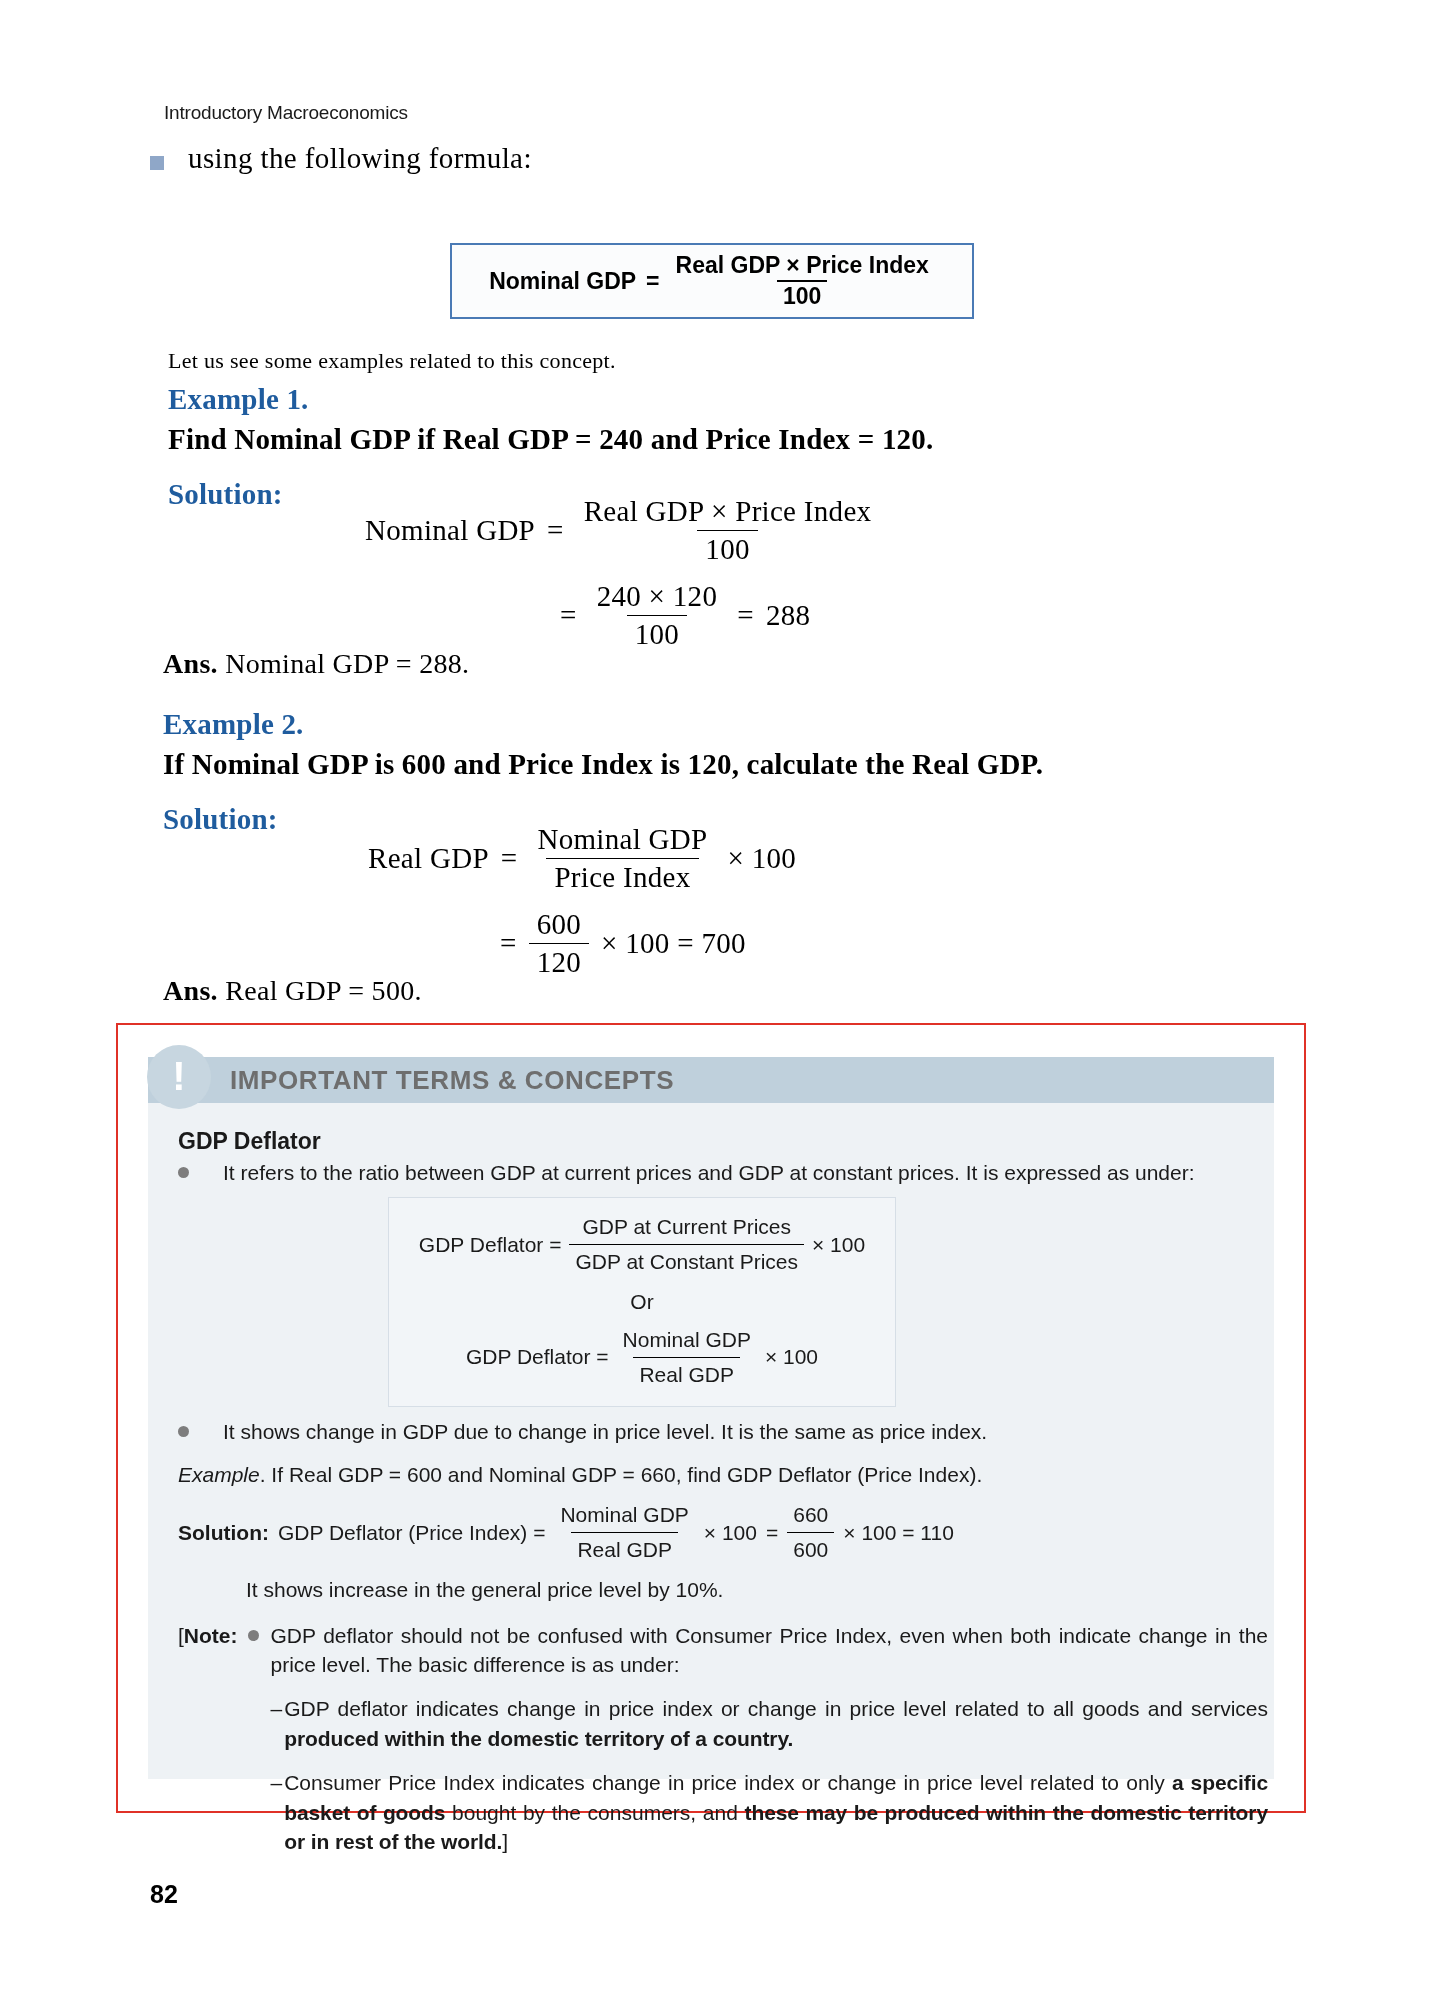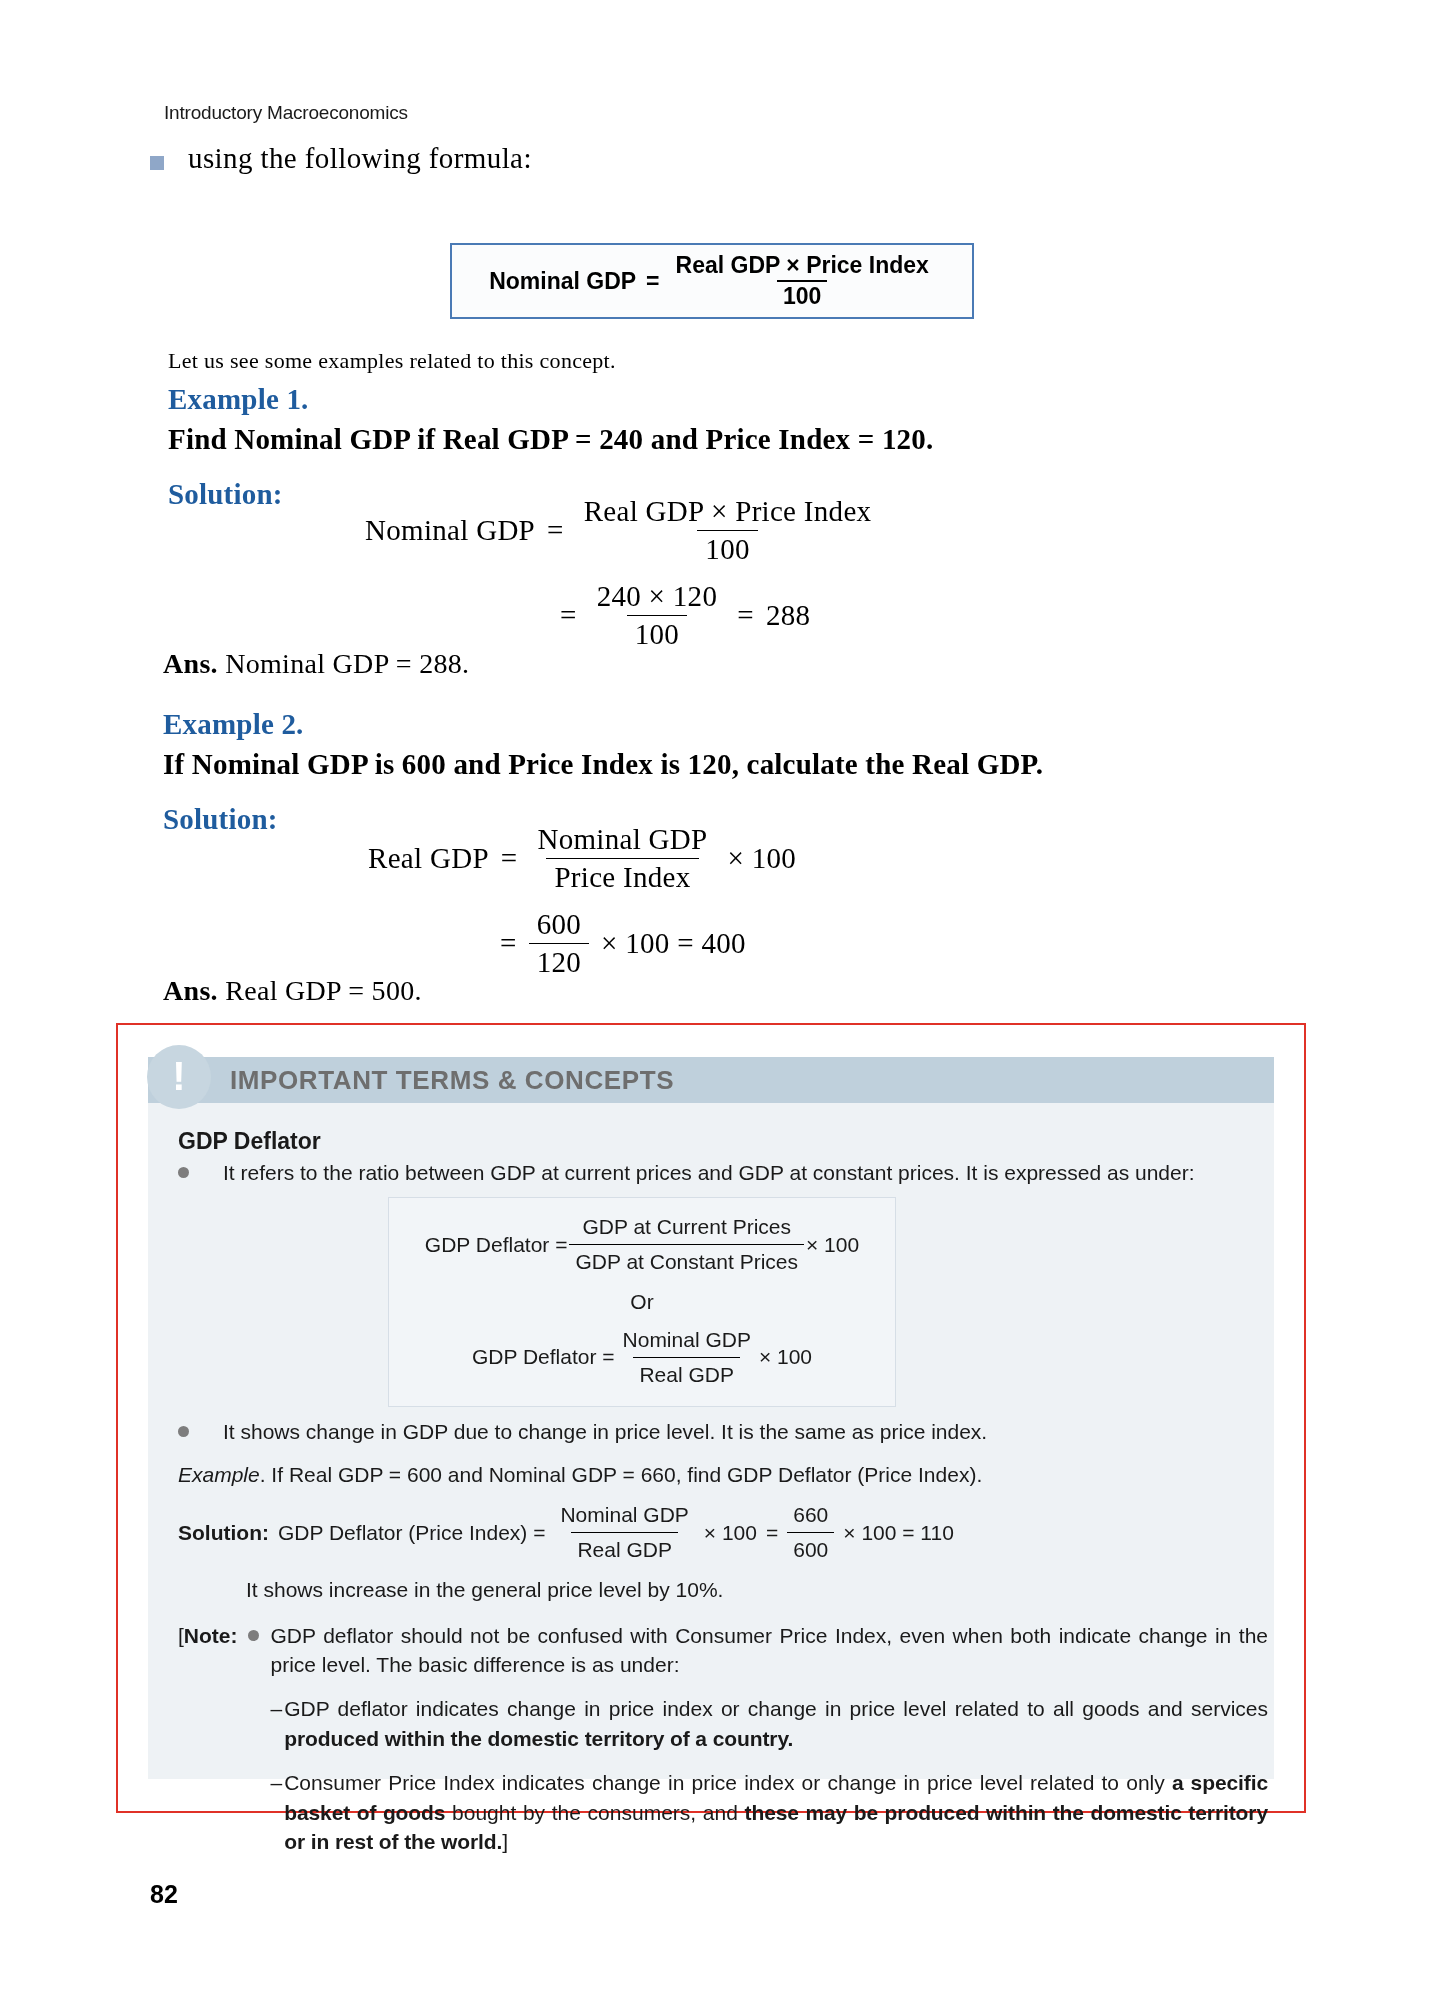--- a/index.html
+++ b/index.html
@@ -228,21 +228,21 @@
     border: 1px solid #d6dee6;
     background: #f2f5f8;
     padding: 14px 0 16px 0;
     box-sizing: border-box;
     text-align: center;
   }
   .def-eq {
     display: flex;
     align-items: center;
     justify-content: center;
-    gap: 2px;
+    gap: 8px;
     font-size: 21px;
   }
   .def-eq .frac > .num { padding: 0 6px 2px 6px; }
   .def-eq .frac > .den { padding: 2px 6px 0 6px; border-top: 1.6px solid #000; }
   .def-or { margin: 10px 0 8px 0; font-size: 21px; }
 
   .ex-italic { font-style: italic; }
 
   .sol-eq {
     display: flex;
@@ -358,21 +358,21 @@
     </span>
     <span>× 100</span>
   </div>
 
   <div class="math" style="left:500px; top:908px;">
     <span>=</span>
     <span class="frac">
       <span class="num">600</span>
       <span class="den">120</span>
     </span>
-    <span>× 100 = 400</span>
+    <span>× 100 = 700</span>
   </div>
 
   <div class="ans-line" style="left:163px; top:975px;">
     <b>Ans.</b>
     <span>Real GDP = 500.</span>
   </div>
 
   <div class="itc-frame">
     <div class="itc-panel"></div>
     <div class="itc-headbar"></div>

